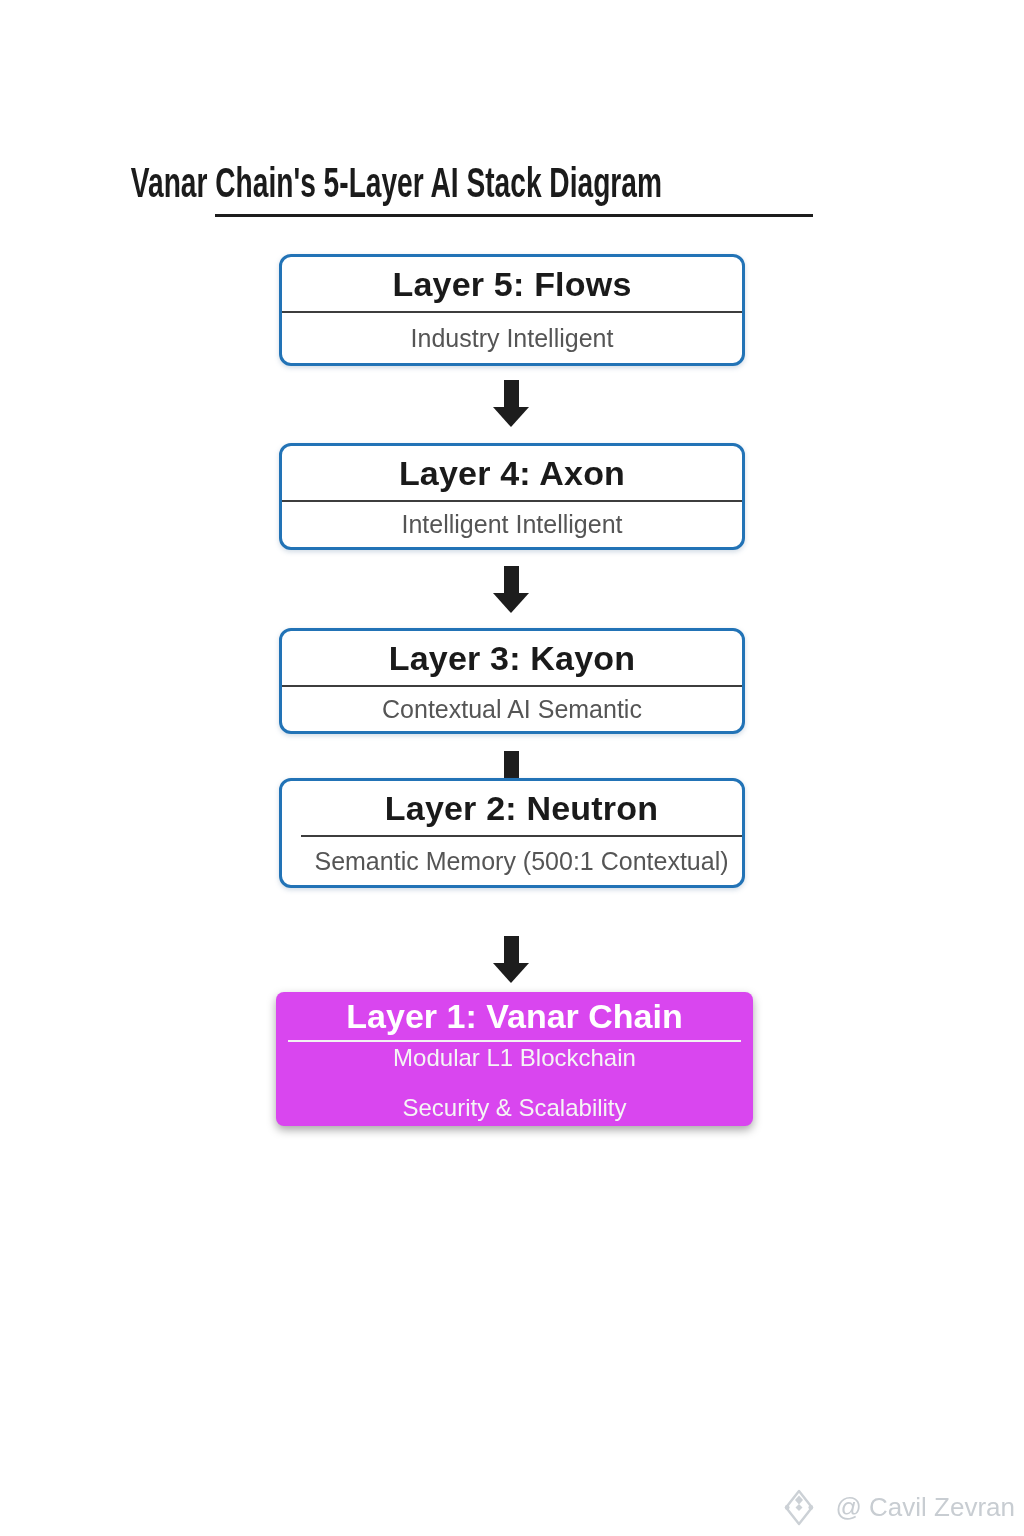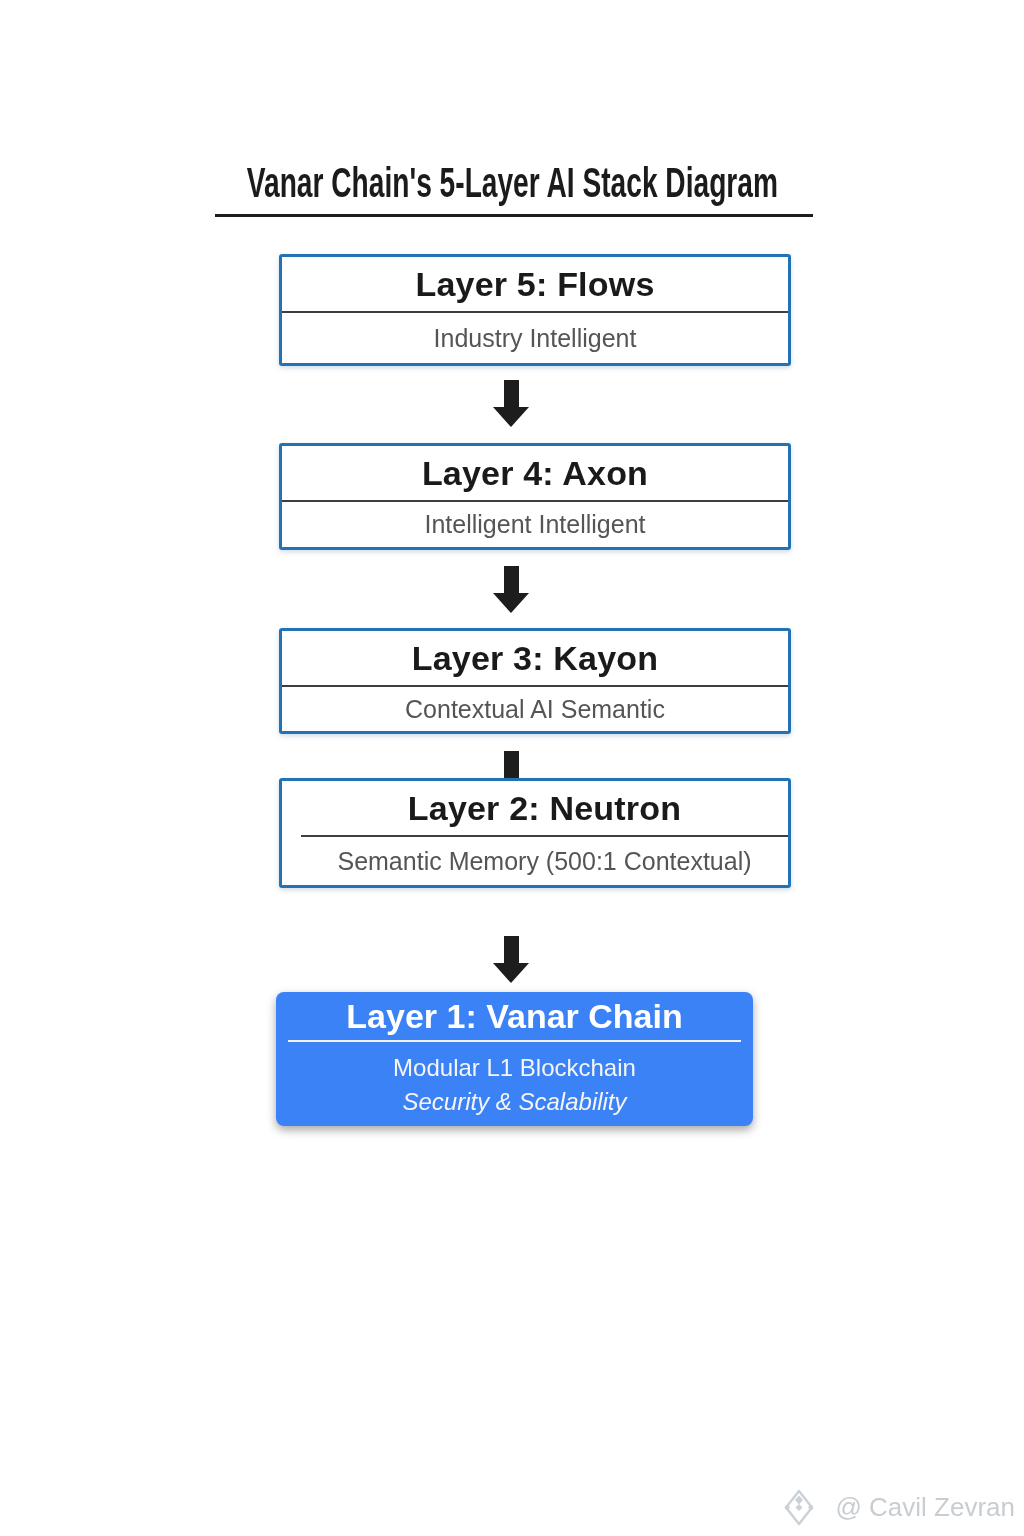--- a/index.html
+++ b/index.html
@@ -7,36 +7,36 @@
   .canvas {
     position:relative;
     width:1024px; height:1536px;
     background:#ffffff;
     overflow:hidden;
     font-family:"Liberation Sans", sans-serif;
   }
   
   .main-title {
     position:absolute; top:160px; left:0; width:1024px;
-    text-align:center;
+    text-align:left;
     font-size:42px; line-height:46px; font-weight:bold;
     color:#1b1b1b;
     white-space:nowrap;
   }
   .main-title > span { display:inline-block; transform:scaleX(0.67); transform-origin:50% 50%; }
   .title-underline {
     position:absolute; left:215px; top:214px;
     width:598px; height:3px; background:#1d1d1d;
   }
   
   .layer-box {
-    position:absolute; left:279px; width:512px;
+    position:absolute; left:279px; width:466px;
     background:#ffffff;
     border:3px solid #2273b6;
-    border-radius:3px;
+    border-radius:12px;
     box-shadow:0 2px 5px rgba(90,125,160,0.28);
     display:flex; flex-direction:column;
   }
   .layer-head {
     flex:0 0 56px;
     display:flex; align-items:center; justify-content:center;
     border-bottom:2px solid #3d3d3d;
     font-size:34px; font-weight:bold; color:#1a1a1a;
     letter-spacing:0.2px;
   }
@@ -50,36 +50,36 @@
   .arrow-shaft { width:15px; height:27px; margin:0 auto; background:#1d1d1d; }
   .arrow-head {
     width:0; height:0; margin:0 auto;
     border-left:18px solid transparent;
     border-right:18px solid transparent;
     border-top:20px solid #1d1d1d;
   }
   
   .dark-box {
     position:absolute; left:276px; top:992px; width:477px; height:134px;
-    background:#3b82f6;
+    background:#d946ef;
     border-radius:8px;
     box-shadow:0 4px 10px rgba(0,0,0,0.35);
     color:#ffffff;
     padding:0 12px;
     display:flex; flex-direction:column;
   }
   .dark-head {
     flex:0 0 50px;
     display:flex; align-items:center; justify-content:center;
     border-bottom:2px solid #f2f2f2;
     font-size:34px; font-weight:bold; color:#ffffff;
   }
   .dark-line { text-align:center; font-size:24px; color:#f5f5f5; }
-  .dark-line-1 { margin-top:12px; }
-  .dark-line-2 { margin-top:6px;font-style:italic; }
+  .dark-line-1 { margin-top:2px; }
+  .dark-line-2 { margin-top:22px; }
   
   .watermark {
     position:absolute; top:1489px; right:9px;
     display:flex; align-items:center; gap:21px;
     color:#c8cdd2; font-size:26px; white-space:nowrap;
   }
   .wm-icon { display:block; }
 </style>
 </head>
 <body>

